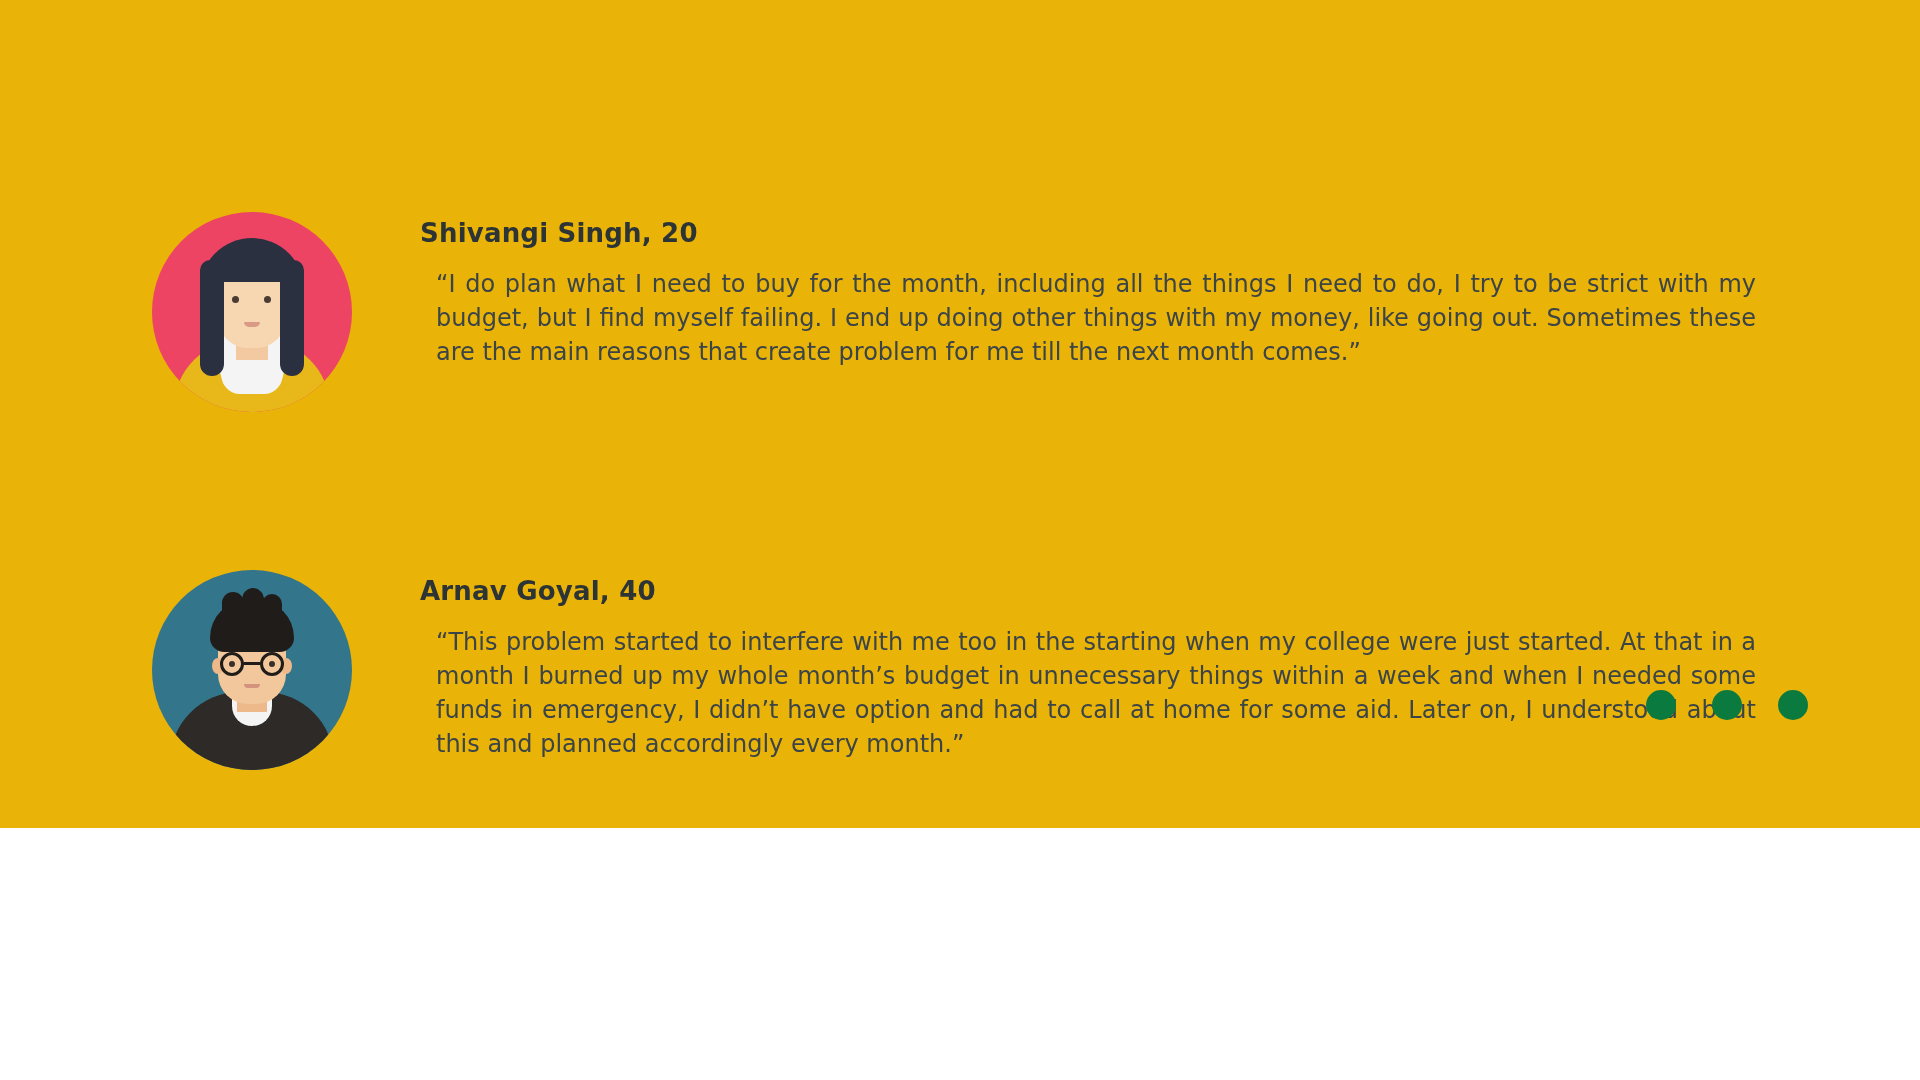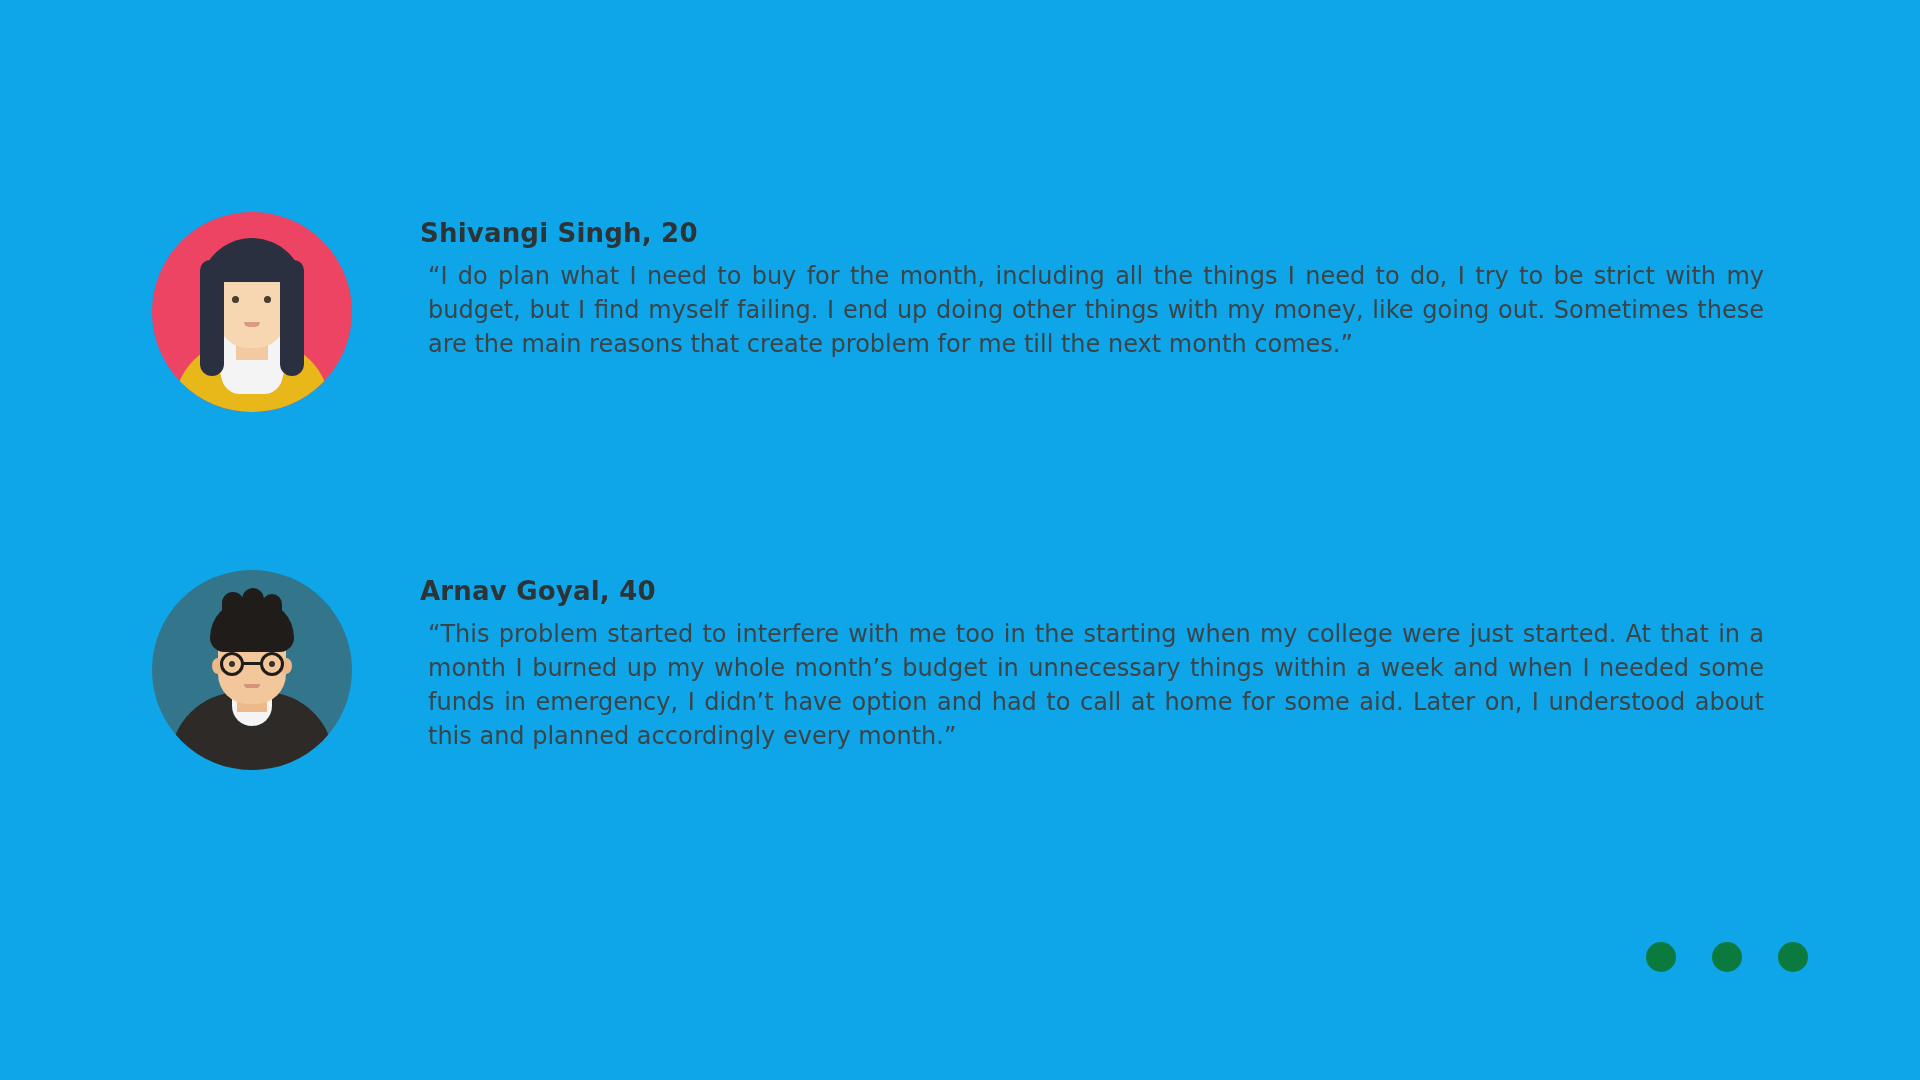--- a/index.html
+++ b/index.html
@@ -9,22 +9,22 @@
   body {
     width: 1920px;
     height: 1080px;
     background: #ffffff;
     font-family: "DejaVu Sans", sans-serif;
     overflow: hidden;
   }
   .slide {
     position: relative;
     width: 1920px;
-    height: 1080px;
-    background: #0ea5e9;
+    height: 828px;
+    background: #eab308;
   }
 
   .testimonial {
     position: absolute;
     display: flex;
     align-items: flex-start;
   }
   .testimonial.t1 {
     left: 152px;
     top: 212px;
@@ -268,21 +268,21 @@
     color: #2d3436;
     letter-spacing: 0.2px;
     margin: 0 0 6px 0;
     line-height: 1.35;
   }
   .quote {
     font-size: 24px;
     color: #3b4447;
     line-height: 1.42;
     text-align: justify;
-    margin: 8px;
+    margin: 16px;
     max-width: 1345px;
   }
 
   
   .dots {
     position: absolute;
     right: 112px;
     bottom: 108px;
     display: flex;
     align-items: center;

